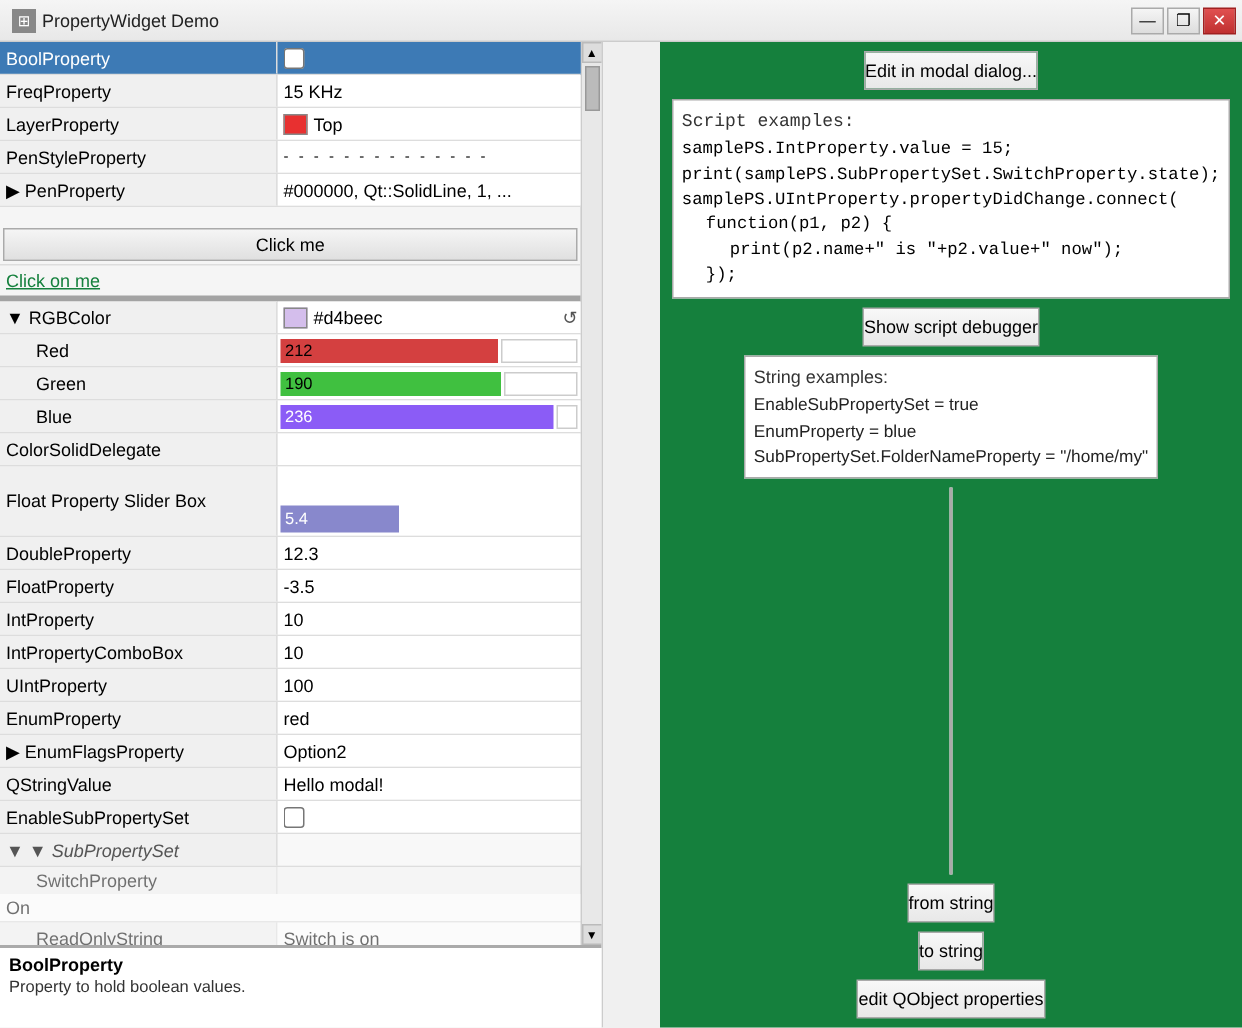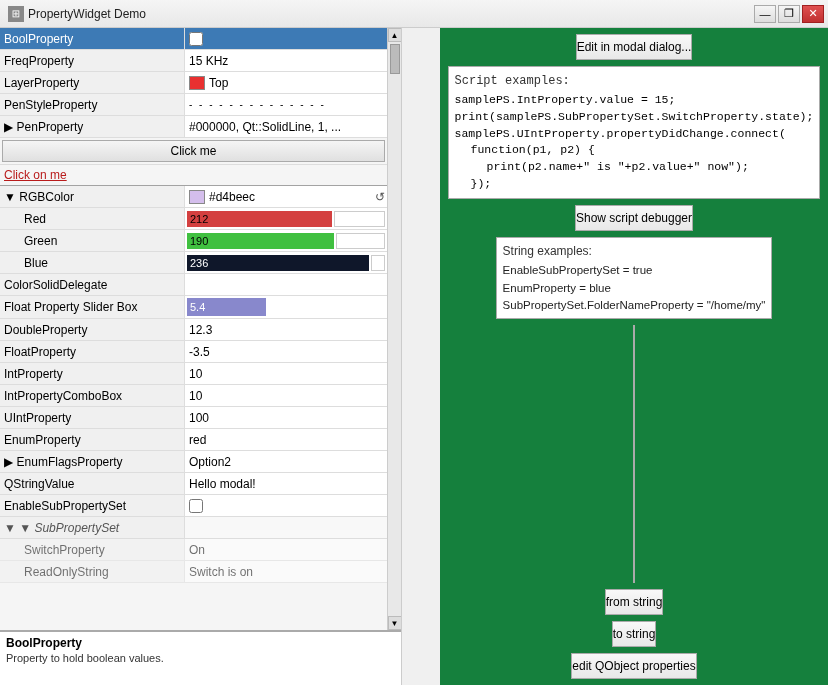--- a/index.html
+++ b/index.html
@@ -121,31 +121,31 @@
       border-bottom: 1px solid #ddd;
       padding: 2px;
     }
     .click-me-btn {
       width: 100%;
       height: 22px;
       background: linear-gradient(to bottom, #f5f5f5, #e0e0e0);
       border: 1px solid #aaa;
       cursor: pointer;
       font-size: 12px;
-      display: flex; align-items: center; justify-content: center;
+      display: flex; align-items: center; justify-content: center; margin-top: 12px;
     }
 
     
     .link-row {
       padding: 3px 4px;
-      color: #b91c1c;
+      color: #15803d;
       cursor: pointer;
       font-size: 12px;
       text-decoration: underline;
-      border-bottom: 1px solid #a3a3a3;
+      border-bottom: 4px solid #a3a3a3;
     }
     .indent-2 { padding-left: 24px; }
 
     
     .color-swatch {
       display: inline-block;
       width: 16px;
       height: 14px;
       border: 1px solid #888;
       margin-right: 4px;
@@ -421,42 +421,42 @@
             </div>
           </div>
         </div>
 
         <div class="prop-row">
           <div class="prop-name indent-2">
             <span>Blue</span>
           </div>
           <div class="prop-value" style="padding:2px;">
             <div class="color-bar-container">
-              <div class="color-bar" style="background:#0f172a; width:92%; color:white;">
+              <div class="color-bar" style="background:#8b5cf6; width:92%; color:white;">
                 <span>236</span>
               </div>
               <div class="color-bar-white"></div>
             </div>
           </div>
         </div>
 
         <div class="prop-row">
           <div class="prop-name">
             <span>ColorSolidDelegate</span>
           </div>
           <div class="prop-value"></div>
         </div>
 
         <div class="prop-row">
           <div class="prop-name">
             <span>Float Property Slider Box</span>
           </div>
           <div class="prop-value" style="padding:2px;">
             <div class="float-slider">
-              <div class="float-bar" style="width:40%;">
+              <div class="float-bar" style="width:40%;margin-top:24px;">
                 <span>5.4</span>
               </div>
             </div>
           </div>
         </div>
 
         <div class="prop-row">
           <div class="prop-name">
             <span>DoubleProperty</span>
           </div>
@@ -539,21 +539,21 @@
         </div>
 
         <div class="prop-row">
           <div class="prop-name" style="font-style:italic; color:#555;">
             <span style="cursor:pointer;">▼</span>&nbsp;
             <span>▼  SubPropertySet</span>
           </div>
           <div class="prop-value" style="background:#f8f8f8;"></div>
         </div>
 
-        <div class="prop-row" style="opacity:0.55;">
+        <div class="prop-row" style="opacity:0.55;flex-direction:column;">
           <div class="prop-name indent-2">
             <span>SwitchProperty</span>
           </div>
           <div class="prop-value">
             <span>On</span>
           </div>
         </div>
 
         <div class="prop-row" style="opacity:0.55;text-align:right;">
           <div class="prop-name indent-2">

